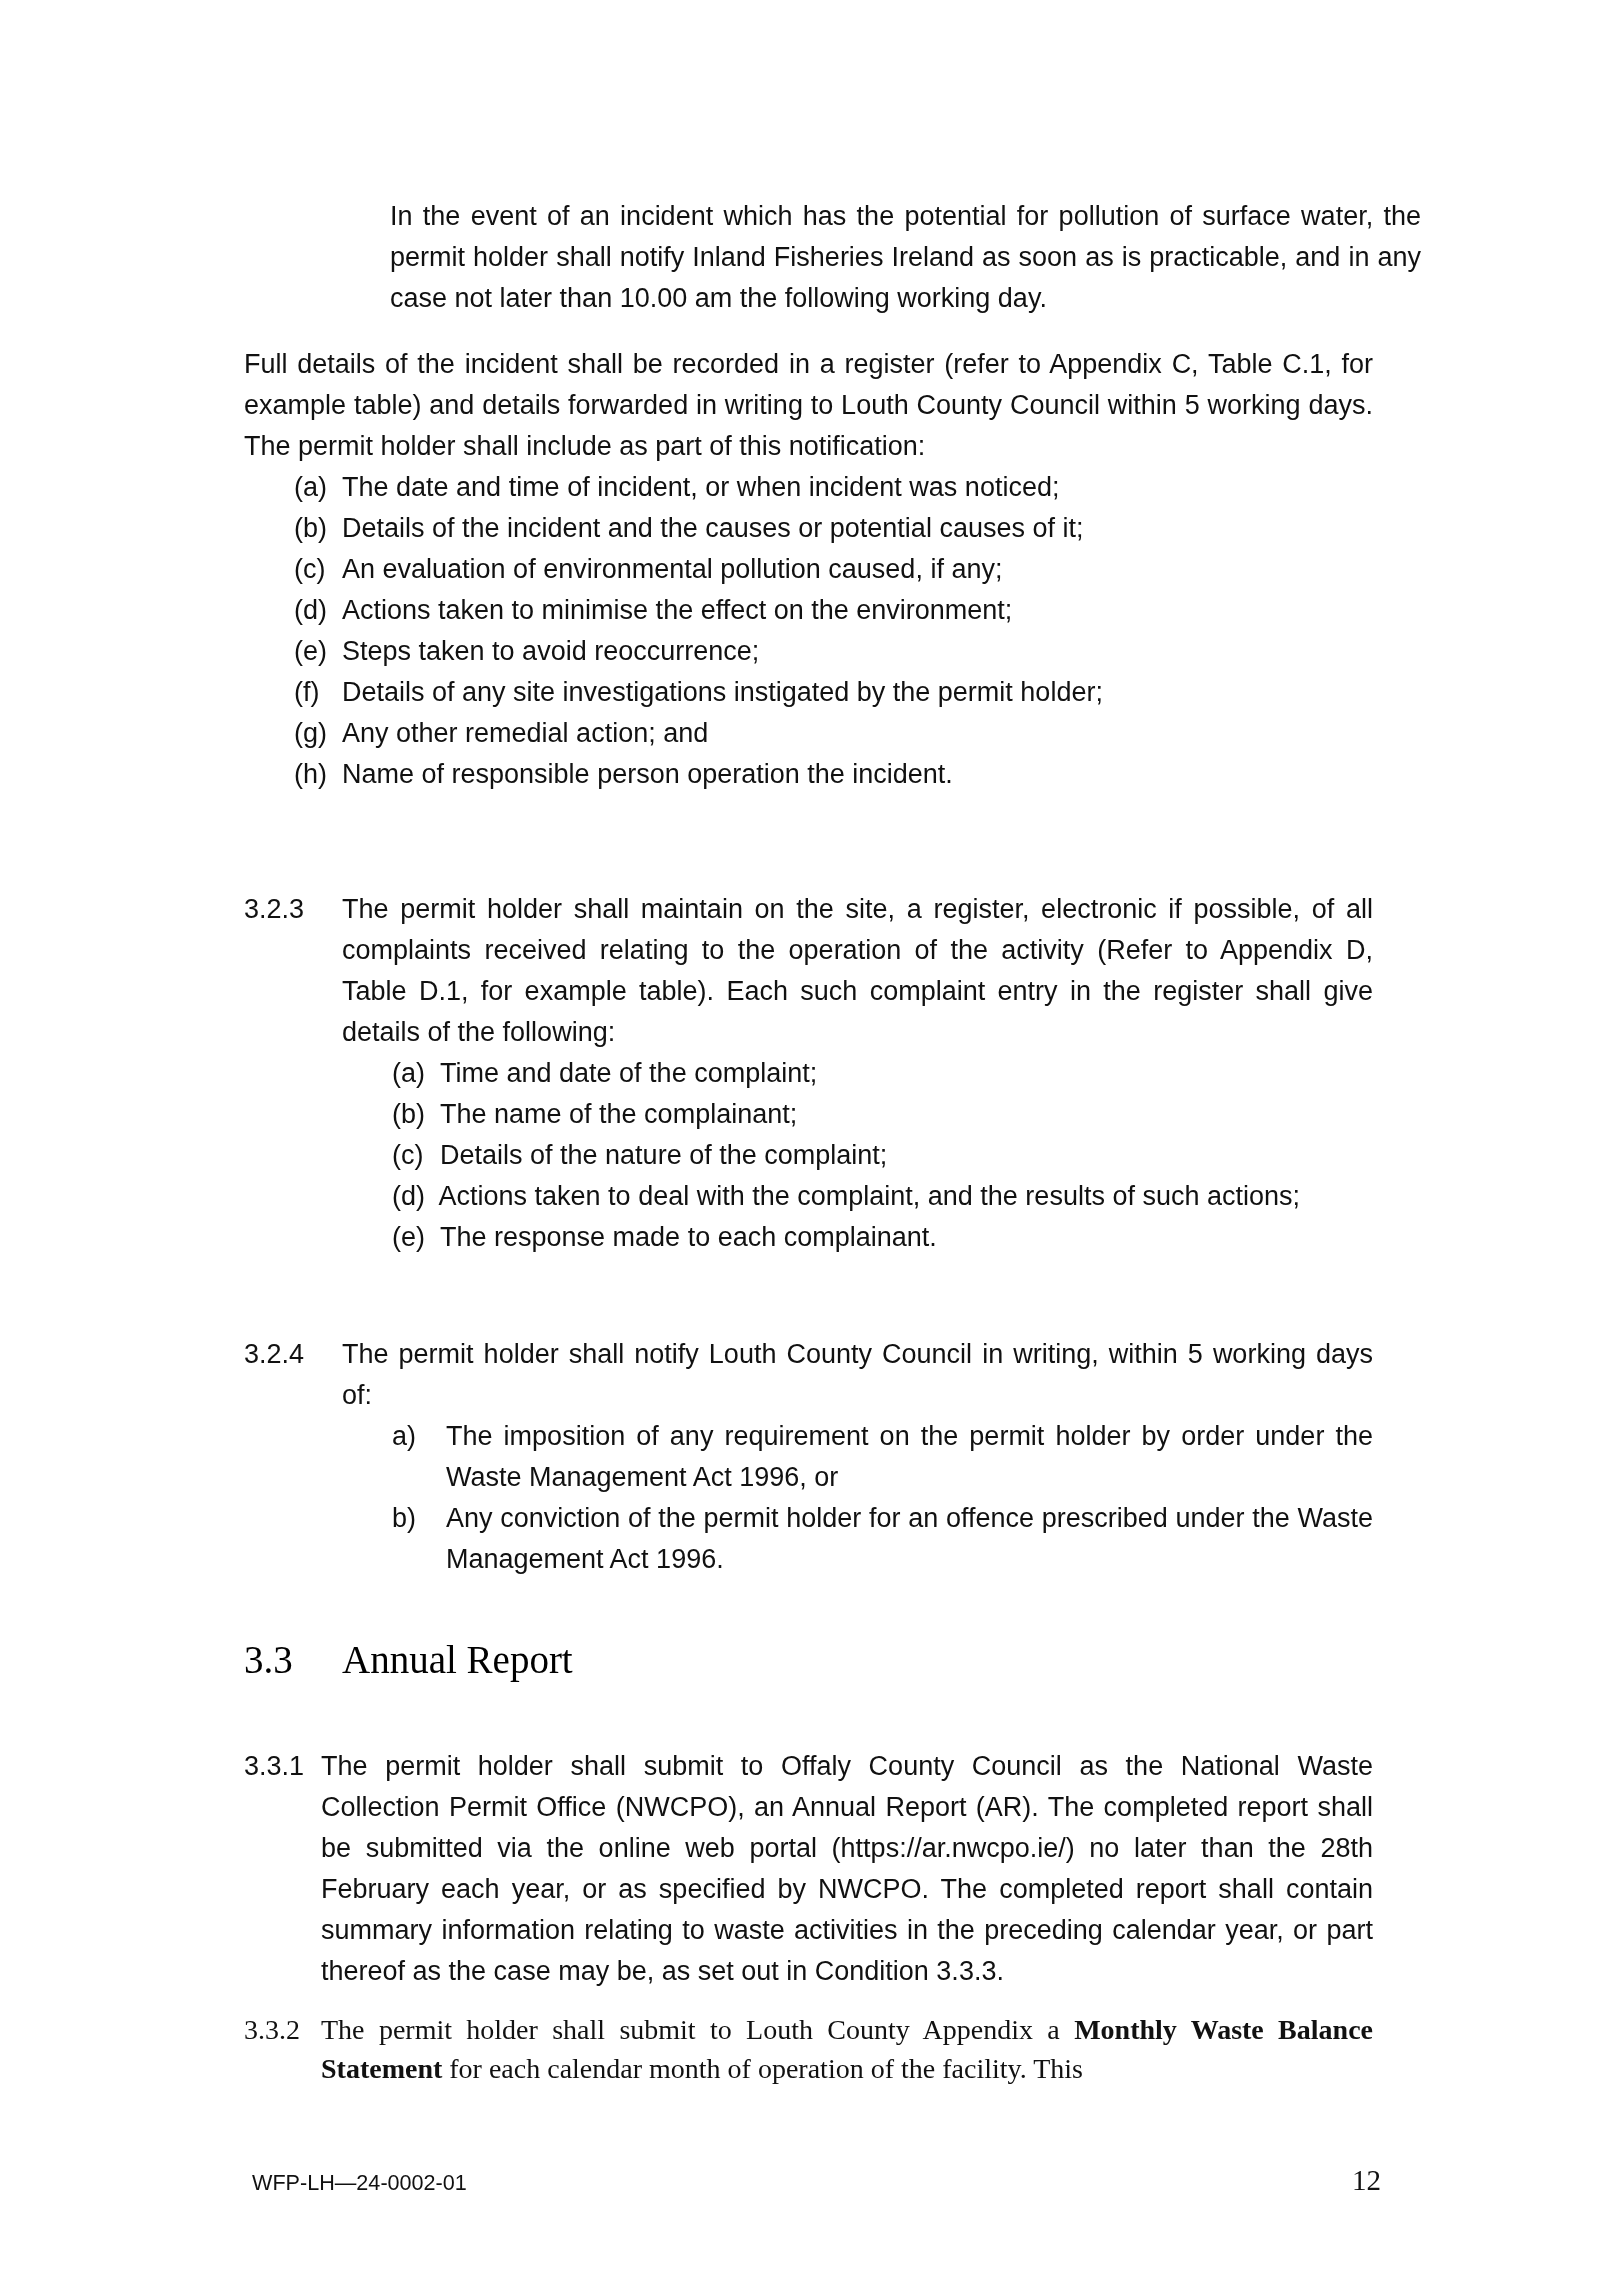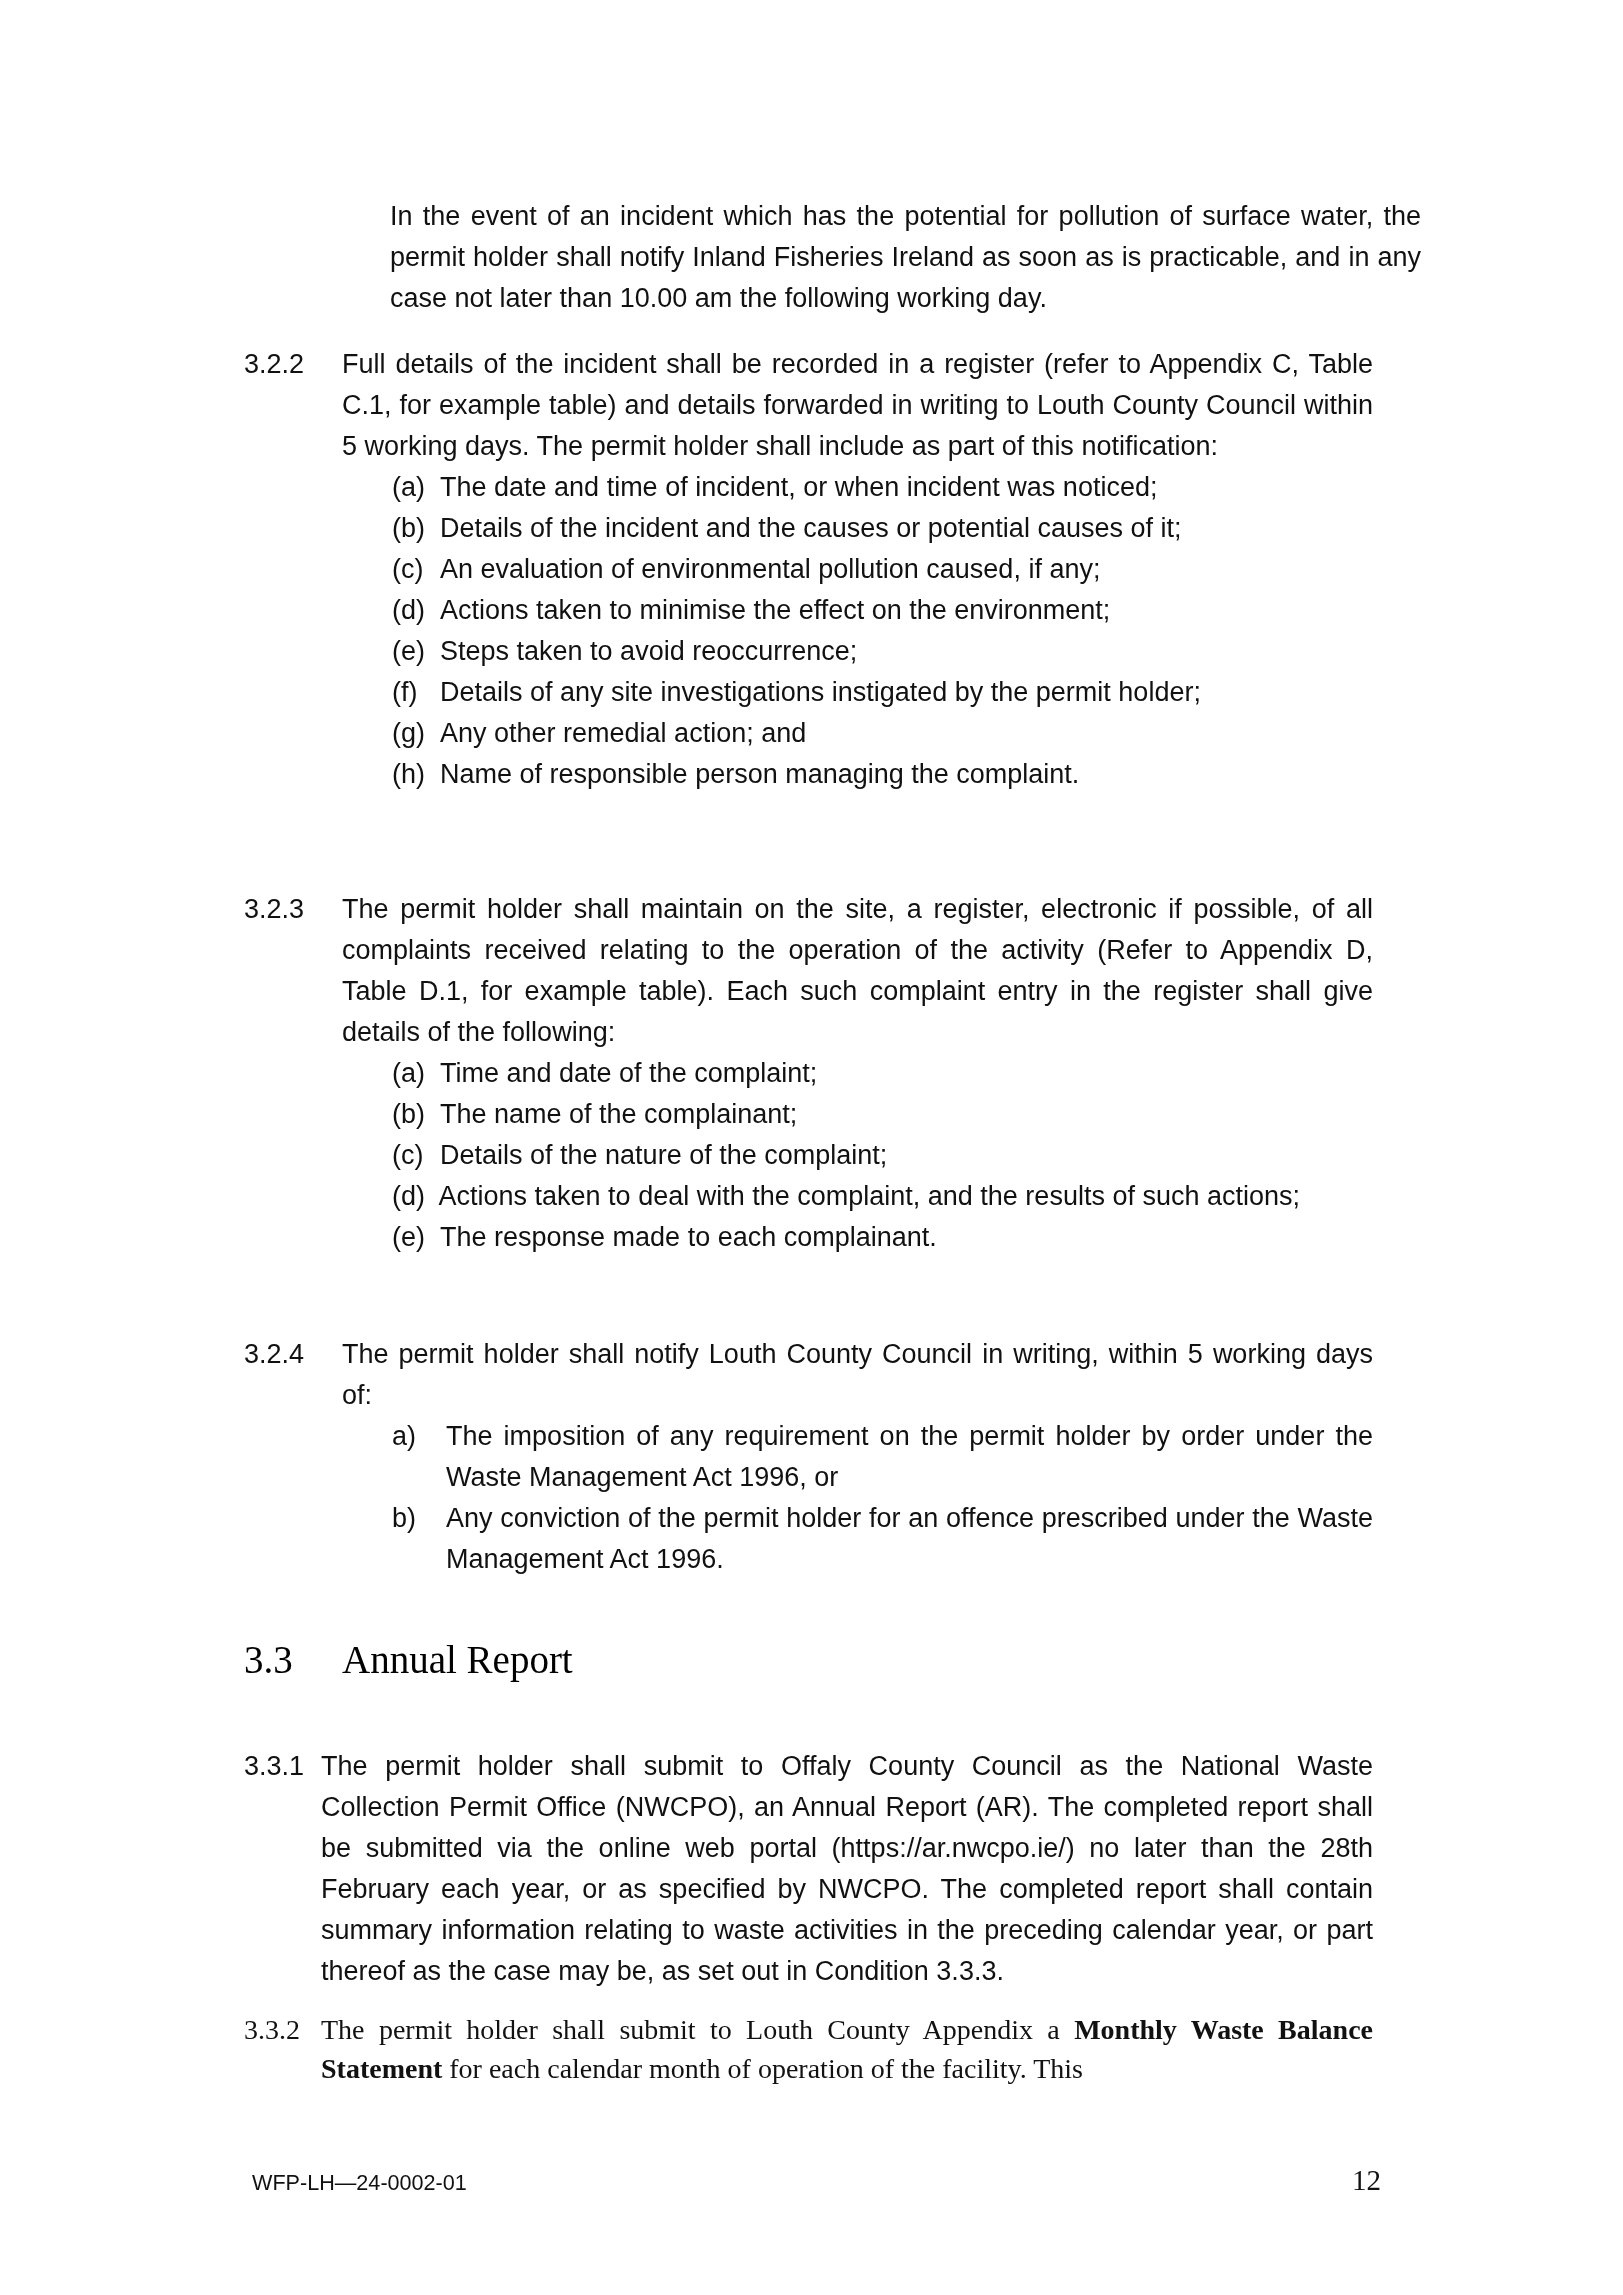--- a/index.html
+++ b/index.html
@@ -36,21 +36,20 @@
 </head>
 <body>
 
 <div class="page">
 
   <div class="block p-intro sans" style="top:196px;margin-left:48px;">
     <p style="margin:0">In the event of an incident which has the potential for pollution of surface water, the permit holder shall notify Inland Fisheries Ireland as soon as is practicable, and in any case not later than 10.00 am the following working day.</p>
   </div>
 
   <div class="block sans numbered" style="top:344px;">
-    <span class="num">3.2.2</span>
     <div class="body">
       <p>Full details of the incident shall be recorded in a register (refer to Appendix C, Table C.1, for example table) and details forwarded in writing to Louth County Council within 5 working days. The permit holder shall include as part of this notification:</p>
       <ul class="list">
         <li>
             <span class="lbl">(a)</span>
             <span class="txt">The date and time of incident, or when incident was noticed;</span>
           </li>
         <li>
             <span class="lbl">(b)</span>
             <span class="txt">Details of the incident and the causes or potential causes of it;</span>
@@ -70,21 +69,21 @@
         <li>
             <span class="lbl">(f)</span>
             <span class="txt">Details of any site investigations instigated by the permit holder;</span>
           </li>
         <li>
             <span class="lbl">(g)</span>
             <span class="txt">Any other remedial action; and</span>
           </li>
         <li>
             <span class="lbl">(h)</span>
-            <span class="txt">Name of responsible person managing the complaint.</span>
+            <span class="txt">Name of responsible person operation the incident.</span>
           </li>
       </ul>
     </div>
   </div>
 
   <div class="block sans numbered" style="top:889px;">
     <span class="num">3.2.3</span>
     <div class="body">
       <p>The permit holder shall maintain on the site, a register, electronic if possible, of all complaints received relating to the operation of the activity (Refer to Appendix D, Table D.1, for example table). Each such complaint entry in the register shall give details of the following:</p>
       <ul class="list">

